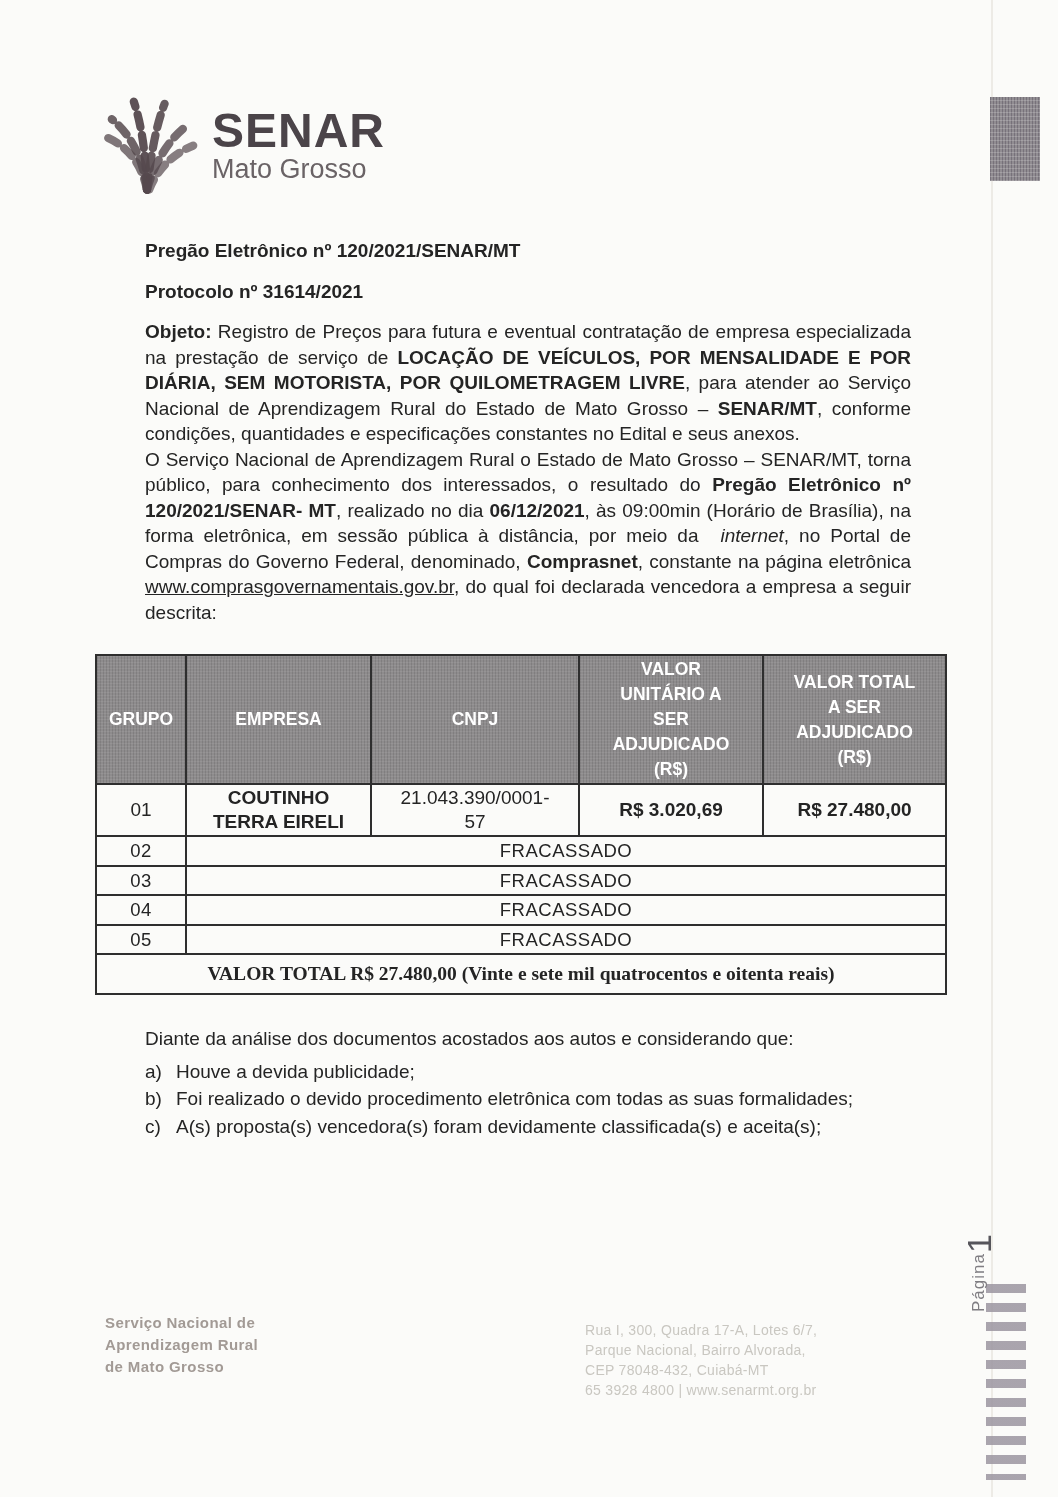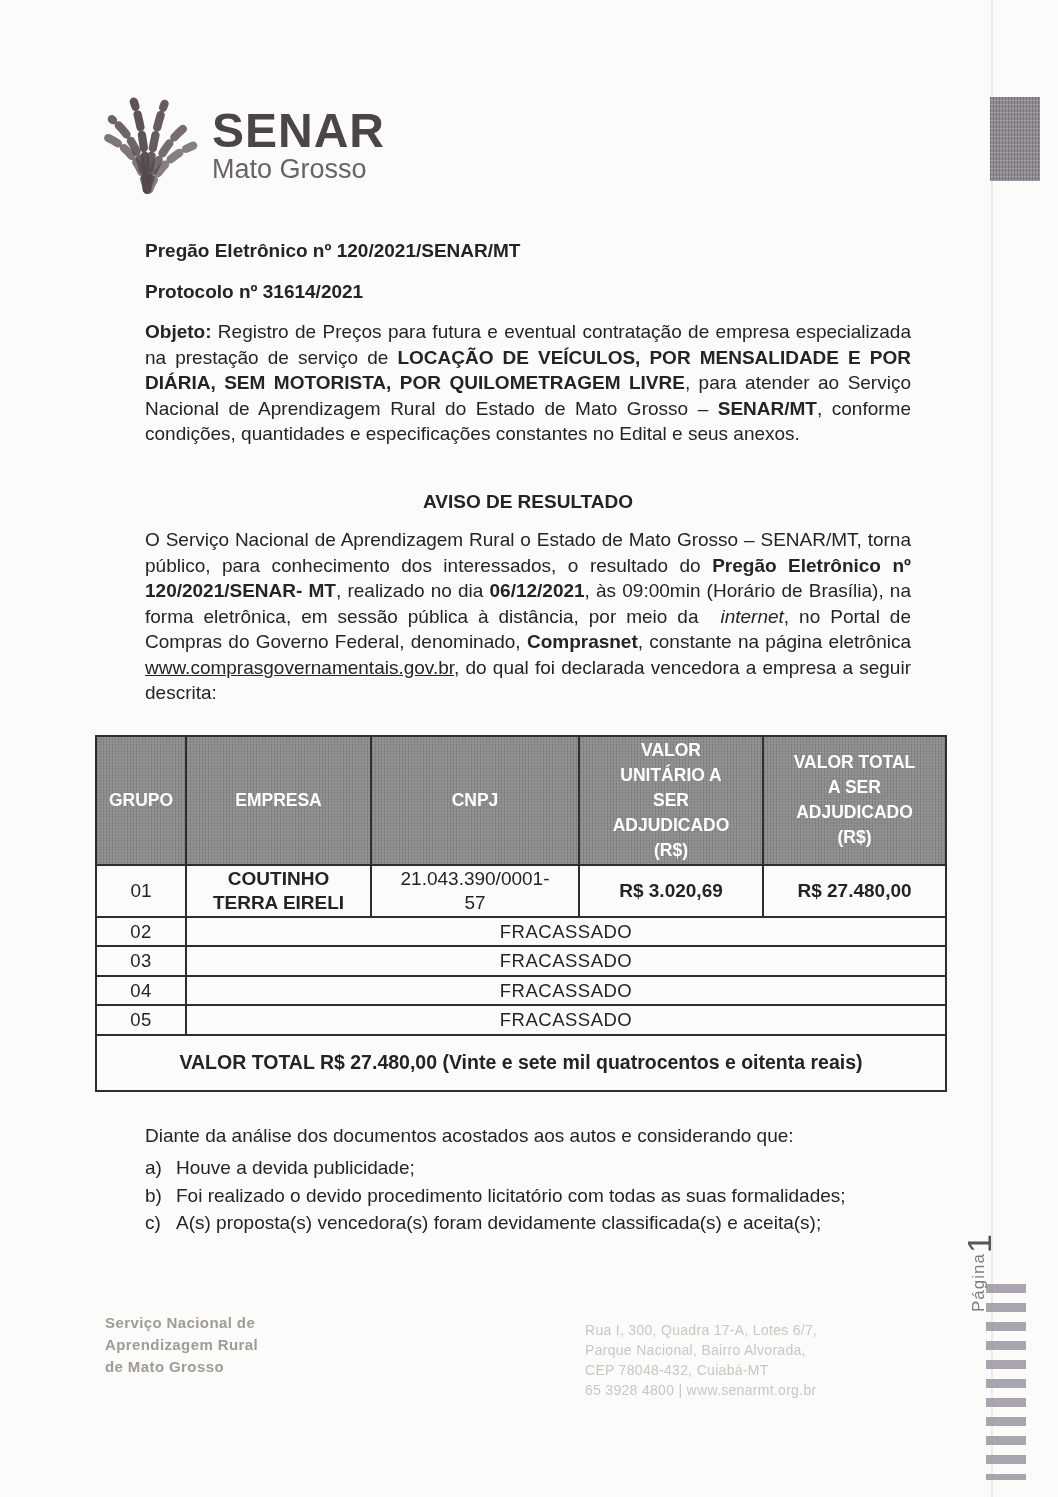--- a/index.html
+++ b/index.html
@@ -65,21 +65,21 @@
       repeating-linear-gradient(0deg, rgba(255,255,255,.07) 0 1px, transparent 1px 3px),
       repeating-linear-gradient(90deg, rgba(0,0,0,.10) 0 1px, transparent 1px 3px);
     font-size:17.5px; font-weight:bold; text-align:center; vertical-align:middle;
     line-height:25px; white-space:pre-line; height:128px;
   }
   td { text-align:center; vertical-align:middle; font-size:19px; }
   tr.winner td { height:52px; line-height:24px; }
   tr.winner .empresa, tr.winner .money { font-weight:bold; }
   tr.winner .cnpj span { display:inline-block; max-width:158px; }
   tr.frac td { height:26px; font-size:18.5px; letter-spacing:.5px; }
-  tr.total-row td { font-weight:bold; height:56px; font-size:19.5px; }
+  tr.total-row td { font-weight:bold; height:40px; font-size:19.5px;font-family:Liberation Serif, serif; }
 
   
   .consider { margin-top:31px; }
   .consider .intro { margin:0 0 7px 0; }
   .item { display:flex; margin:0 0 2px 0; }
   .item .marker { flex:0 0 31px; }
   .item .txt { flex:1; text-align:justify; }
 
   
   .footer-org {
@@ -119,21 +119,20 @@
   </div>
 </div>
 
 <div class="content">
 
   <p class="h-line">Pregão Eletrônico nº 120/2021/SENAR/MT</p>
   <p class="h-line">Protocolo nº 31614/2021</p>
 
   <p class="para"><span class="b">Objeto:</span><span> Registro de Preços para futura e eventual contratação de empresa especializada na prestação de serviço de </span><span class="b">LOCAÇÃO DE VEÍCULOS, POR MENSALIDADE E POR DIÁRIA, SEM MOTORISTA, POR QUILOMETRAGEM LIVRE</span><span>, para atender ao Serviço Nacional de Aprendizagem Rural do Estado de Mato Grosso – </span><span class="b">SENAR/MT</span><span>, conforme condições, quantidades e especificações constantes no Edital e seus anexos.</span></p>
 
-  <p class="aviso-title">AVISO DE RESULTADO</p>
 
   <p class="para"><span>O Serviço Nacional de Aprendizagem Rural o Estado de Mato Grosso – SENAR/MT, torna público, para conhecimento dos interessados, o resultado do </span><span class="b">Pregão Eletrônico nº 120/2021/SENAR- MT</span><span>, realizado no dia </span><span class="b">06/12/2021</span><span>, às 09:00min (Horário de Brasília), na forma eletrônica, em sessão pública à distância, por meio da </span><span class="i">internet</span><span>, no Portal de Compras do Governo Federal, denominado, </span><span class="b">Comprasnet</span><span>, constante na página eletrônica </span><span class="u">www.comprasgovernamentais.gov.br</span><span>, do qual foi declarada vencedora a empresa a seguir descrita:</span></p>
 
   <table class="result">
     <colgroup>
       <col class="c-grupo">
         <col class="c-empresa">
         <col class="c-cnpj">
         <col class="c-unit">
         <col class="c-total">
@@ -185,21 +184,21 @@
   </table>
 
   <div class="consider">
     <p class="intro">Diante da análise dos documentos acostados aos autos e considerando que:</p>
     <div class="item">
       <span class="marker">a)</span>
       <span class="txt">Houve a devida publicidade;</span>
     </div>
     <div class="item">
       <span class="marker">b)</span>
-      <span class="txt">Foi realizado o devido procedimento licitatório com todas as suas formalidades;</span>
+      <span class="txt">Foi realizado o devido procedimento eletrônica com todas as suas formalidades;</span>
     </div>
     <div class="item">
       <span class="marker">c)</span>
       <span class="txt">A(s) proposta(s) vencedora(s) foram devidamente classificada(s) e aceita(s);</span>
     </div>
   </div>
 </div>
 
 <div class="footer-org">
   <div>Serviço Nacional de</div>

